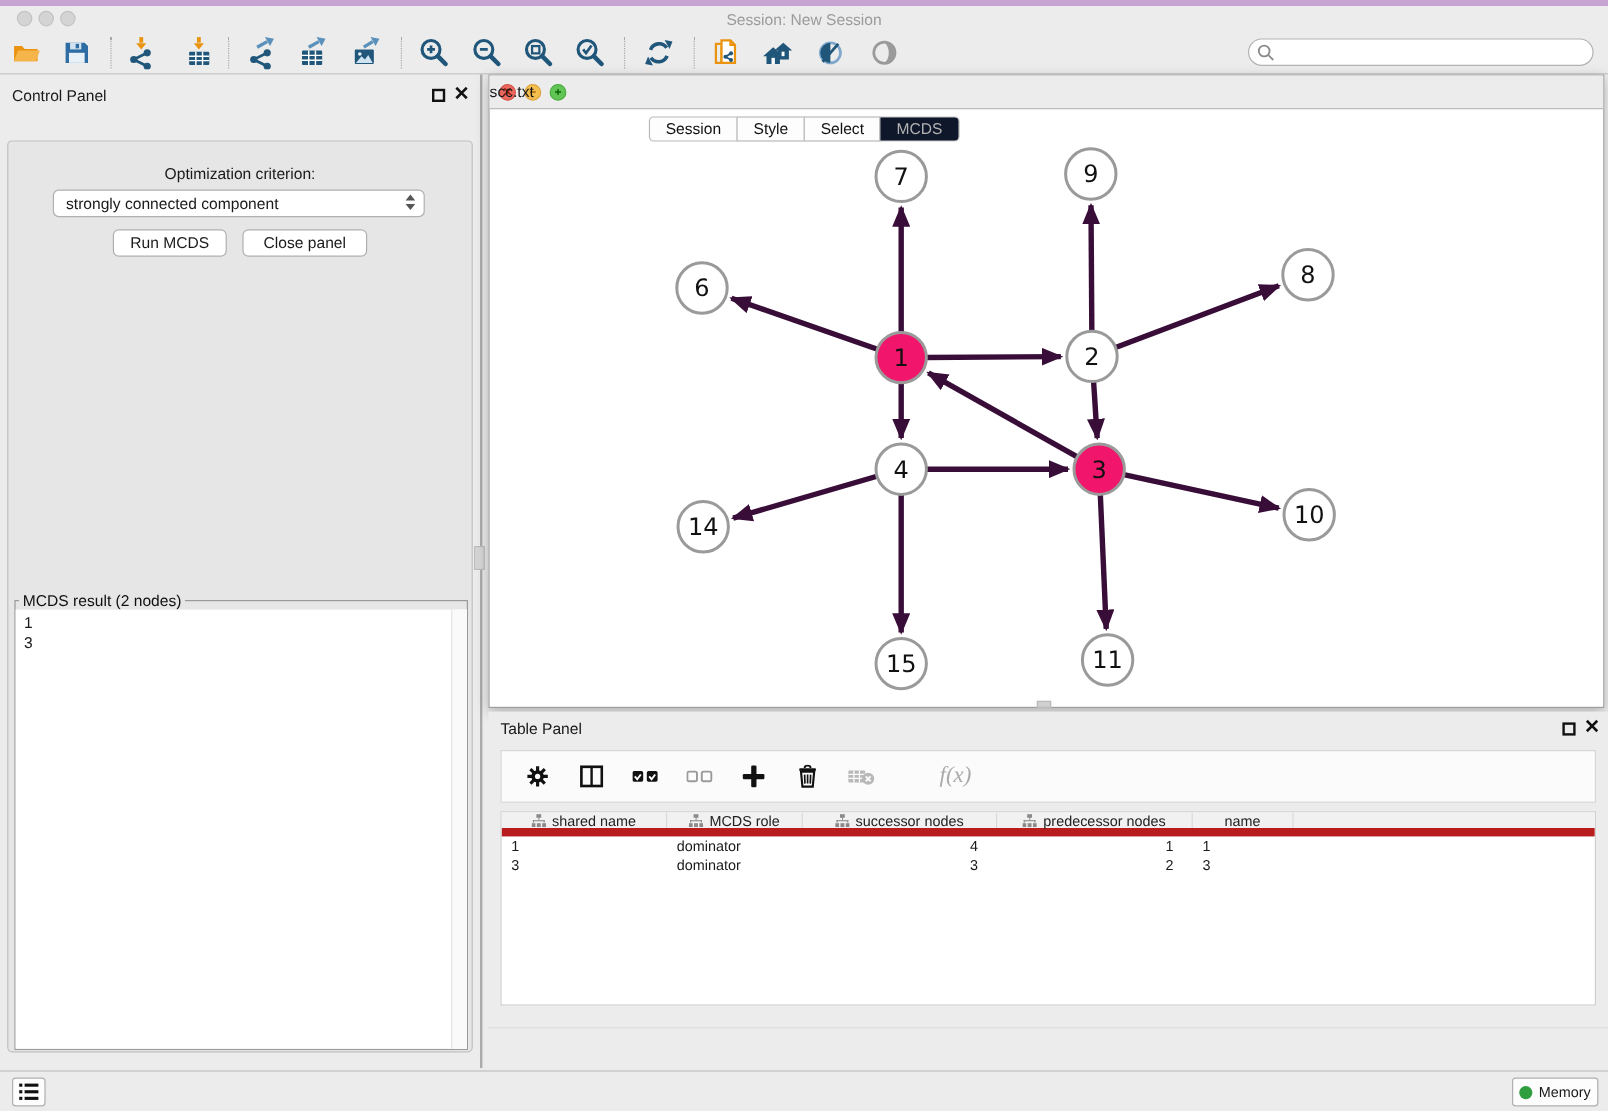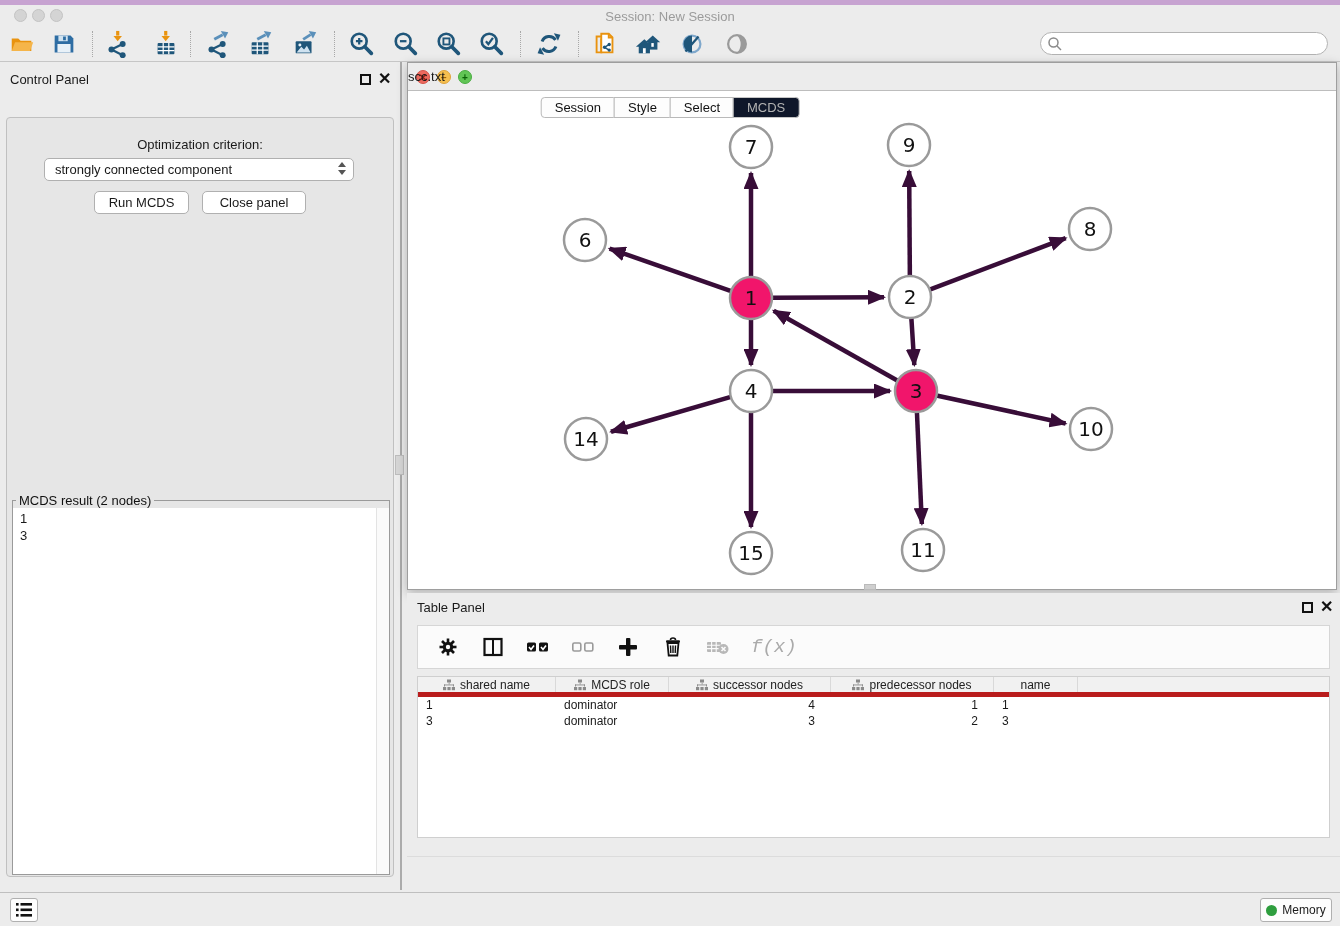--- a/index.html
+++ b/index.html
@@ -63,23 +63,23 @@
   .net-canvas { left:0; top:28px; width:928px; height:498px; }
   .win-grip { left:456px; top:521px; width:12px; height:6px; background:#cfcfcf; border:1px solid #bbb; }
 
   
   .table-panel { left:407px; top:593px; width:933px; height:297px; background:#ececec; }
   .tp-title { left:10px; top:7px; font-size:13px; }
   .tp-float { left:895px; top:9px; }
   .tp-close { left:913px; top:8px; }
   .tp-toolbar { left:10px; top:32px; width:913px; height:44px; background:#fbfbfb; border:1px solid #d6d6d6; display:flex; align-items:center; gap:21px; padding-left:18px; }
   .tp-tool { display:flex; align-items:center; justify-content:center; width:24px; height:24px; }
-  .fx { font-family:Liberation Mono, monospace; font-style:italic; font-size:19px; color:#aaa; }
+  .fx { font-family:Liberation Serif, serif; font-style:italic; font-size:19px; color:#aaa;margin-left:32px; }
   .grid-table { left:10px; top:83px; width:913px; height:162px; background:#fff; border:1px solid #cfcfcf; overflow:hidden; }
-  .gt-header { display:flex; height:20px; background:#f1f1f1; border-bottom:5px solid #b91c1c; }
+  .gt-header { display:flex; height:20px; background:#f1f1f1; border-bottom:7px solid #b91c1c; }
   .gt-hcell { display:flex; align-items:center; justify-content:center; gap:5px; font-size:12px; color:#222; border-right:1px solid #d9d9d9; position:relative; }
   .gt-row { display:flex; height:16px; font-size:12px; }
   .gt-cell { padding:1px 0; overflow:hidden; white-space:nowrap; }
   .tabs-sep { left:0; top:263px; width:933px; height:1px; background:#dcdcdc; }
   .bottom-tabs { left:0; top:270px; width:933px; display:flex; justify-content:center; }
   .seg-group { display:flex; border-radius:6px; overflow:hidden; border:1px solid #bdbdbd; background:#fff; }
   .seg { padding:0 15px; height:22px; line-height:21px; font-size:13px; color:#111; border-left:1px solid #bdbdbd; background:#fff; }
   .seg:first-child { border-left:none; }
   .seg.active { background:#cfcfcf; color:#a0a0a0; }
 

